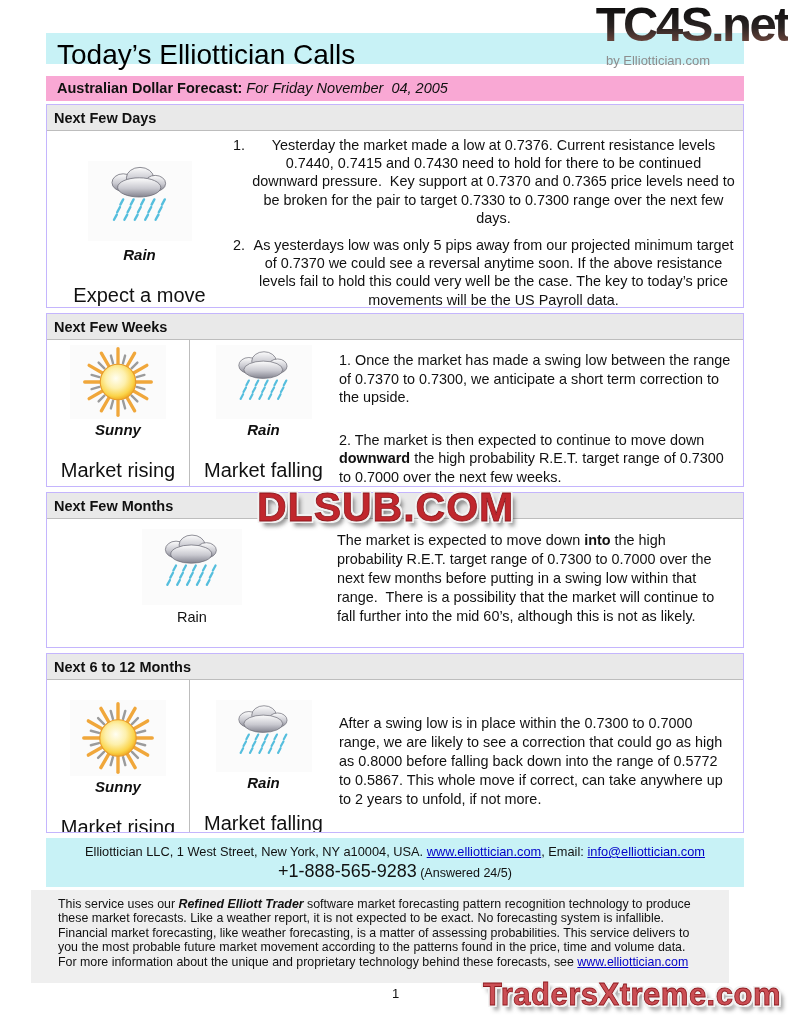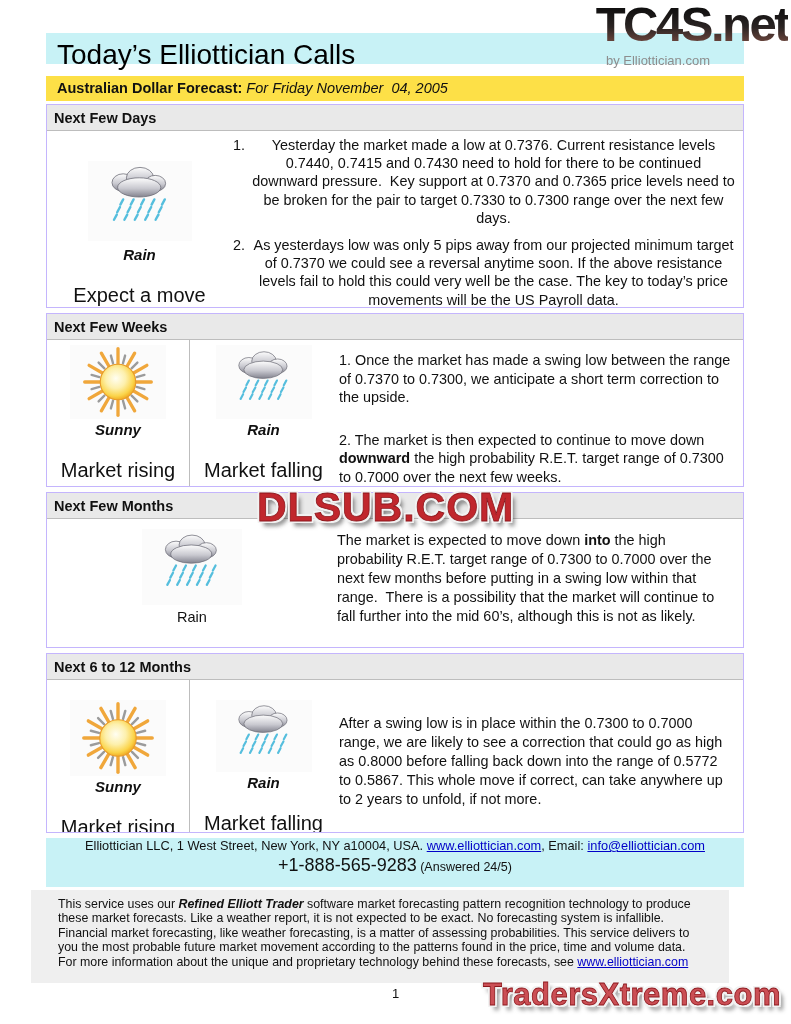--- a/index.html
+++ b/index.html
@@ -18,21 +18,21 @@
     -webkit-background-clip:text; background-clip:text;
     -webkit-text-fill-color:transparent; color:#2a2423;
   }
   .brand-byline{ position:absolute; top:53px; right:81px; z-index:6; font-size:13px; color:#8d8d8d; }
 
   
   .title-bar{ position:absolute; left:46px; top:33px; width:698px; height:31px; background:#c8f2f6; }
   .title-bar .title{ font-size:28px; padding:6px 0 0 11px; color:#000; }
   .forecast-bar{
     position:absolute; left:46px; top:76px; width:698px; height:25px;
-    background:#fde047; font-size:14.5px; padding:4px 0 0 11px;
+    background:#f9a8d4; font-size:14.5px; padding:4px 0 0 11px;
   }
   .forecast-bar b{ font-weight:bold; }
   .forecast-bar em{ font-style:italic; }
 
   
   .box{ position:absolute; left:46px; width:698px; border:1px solid #c4b5fd; background:#fff; }
   #sec-days  { top:104px; height:204px; }
   #sec-weeks { top:313px; height:174px; }
   #sec-months{ top:492px; height:156px; }
   #sec-year  { top:653px; height:180px; }
@@ -70,21 +70,21 @@
   
   #sec-months .icon-col{ width:290px; padding-top:10px; }
   #sec-months .icon-box{ width:100px; height:78px; margin-bottom:2px; }
   #sec-months .col-txt3{ flex:1; font-size:14.4px; line-height:19px; padding:12px 10px 0 0; }
 
   
   .footer-cyan{
     position:absolute; left:46px; top:838px; width:698px; height:49px;
     background:#c8f2f6; text-align:center;
   }
-  .footer-cyan .addr{ font-size:12.8px; }
+  .footer-cyan .addr{ font-size:12.8px; padding-top:6px; }
   .footer-cyan .phone-line{ margin-top:2px; }
   .footer-cyan .phone{ font-size:18px; }
   .footer-cyan .phone-note{ font-size:12.5px; }
   a.doc-link{ color:#0000c8; text-decoration:underline; cursor:pointer; }
 
   .disclaimer{
     position:absolute; left:31px; top:890px; width:698px; height:93px;
     background:#efefef; padding:7px 28px 0 27px; font-size:12.4px; line-height:14.4px;
   }
   .disclaimer .product{ font-weight:bold; font-style:italic; }

